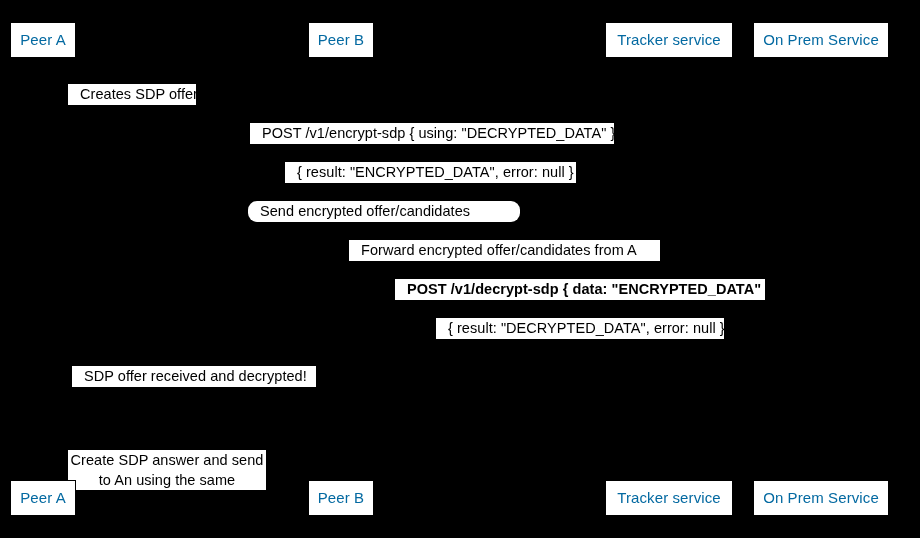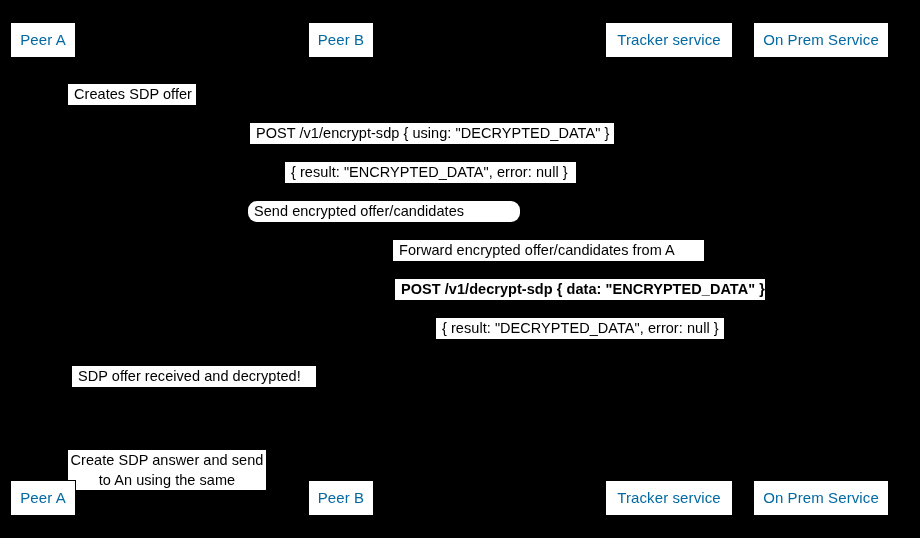--- a/index.html
+++ b/index.html
@@ -39,21 +39,21 @@
 
   
   .msg {
     position: absolute;
     box-sizing: border-box;
     background: #FFFFFF;
     color: #000000;
     font-size: 14.5px;
     line-height: 21px;
     height: 21px;
-    padding: 0 6px;
+    padding: 0 12px;
     white-space: nowrap;
     text-align: left;
     letter-spacing: 0.05px;
   }
   .msg.two-line {
     height: 40px;
     line-height: 20px;
     text-align: center;
     white-space: normal;
     padding: 0 2px;
@@ -84,21 +84,21 @@
   <div class="participant" style="left:753px; top:22px; width:136px;">On Prem Service</div>
 
   <div class="msg" style="left:68px;  top:84px;  width:128px;">Creates SDP offer</div>
 
   <div class="msg" style="left:250px; top:123px; width:364px;">POST /v1/encrypt-sdp { using: "DECRYPTED_DATA" }</div>
 
   <div class="msg" style="left:285px; top:162px; width:291px;">{ result: "ENCRYPTED_DATA", error: null }</div>
 
   <div class="msg" style="left:248px; top:201px; width:272px;border-radius:9px;">Send encrypted offer/candidates</div>
 
-  <div class="msg" style="left:349px; top:240px; width:311px;margin-left:44px;">Forward encrypted offer/candidates from A</div>
+  <div class="msg" style="left:349px; top:240px; width:311px;">Forward encrypted offer/candidates from A</div>
 
   <div class="msg" style="left:395px; top:279px; width:370px;font-weight:bold;">POST /v1/decrypt-sdp { data: "ENCRYPTED_DATA" }</div>
 
   <div class="msg" style="left:436px; top:318px; width:288px;">{ result: "DECRYPTED_DATA", error: null }</div>
 
   <div class="msg" style="left:72px;  top:366px; width:244px;">SDP offer received and decrypted!</div>
 
   <div class="msg two-line" style="left:68px;  top:414px; width:198px;margin-top:36px;">Create SDP answer and send to An using the same mechanism</div>
 
   <div class="participant" style="left:10px;  top:480px; width:66px;">Peer A</div>

